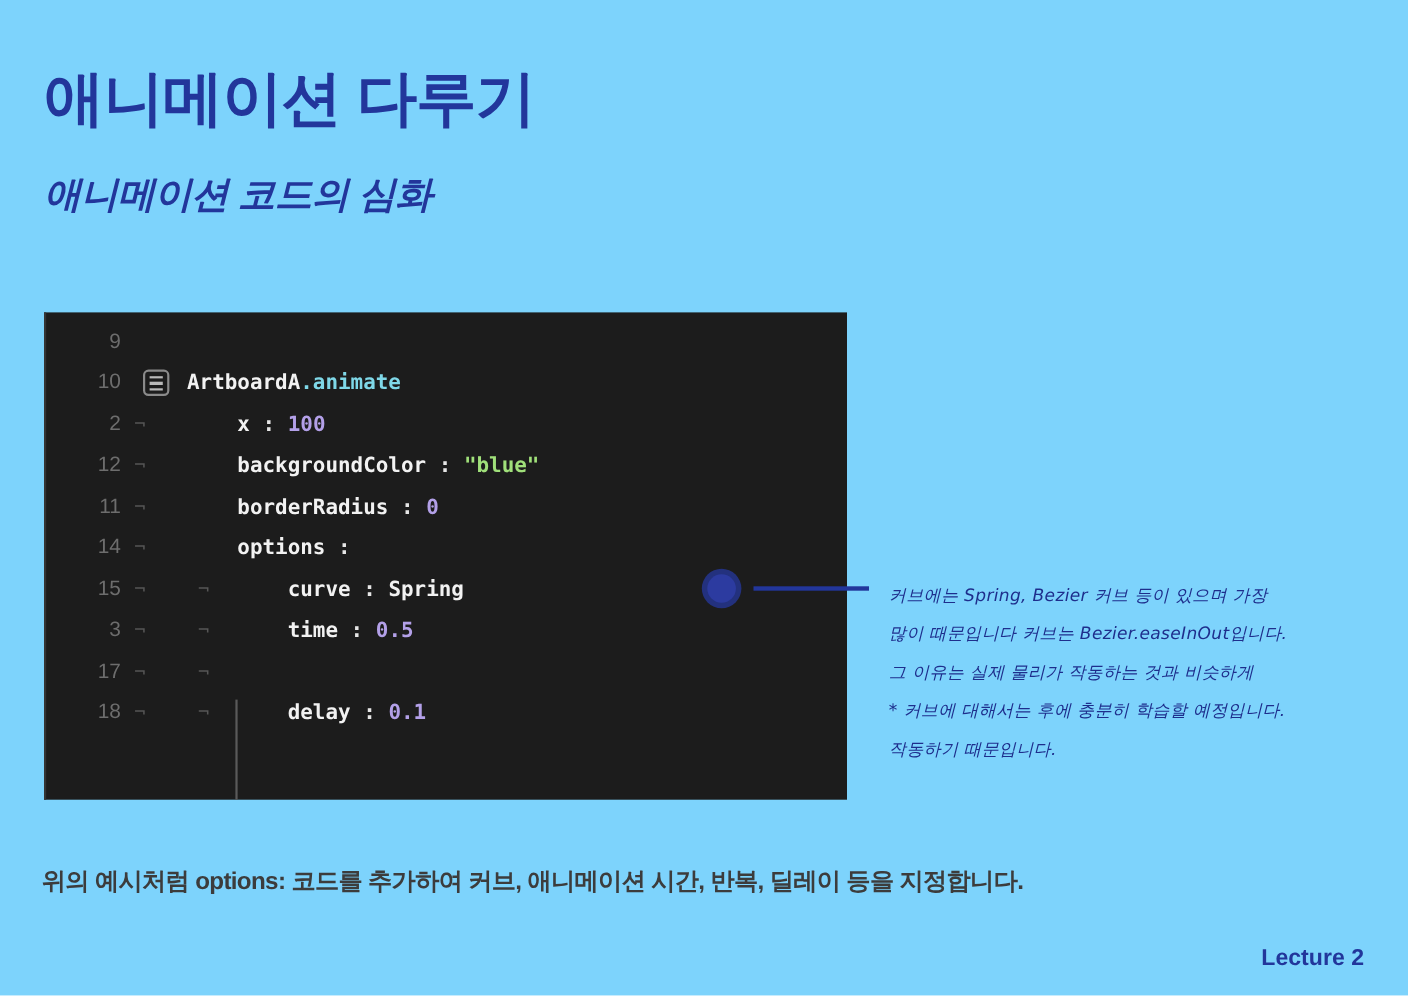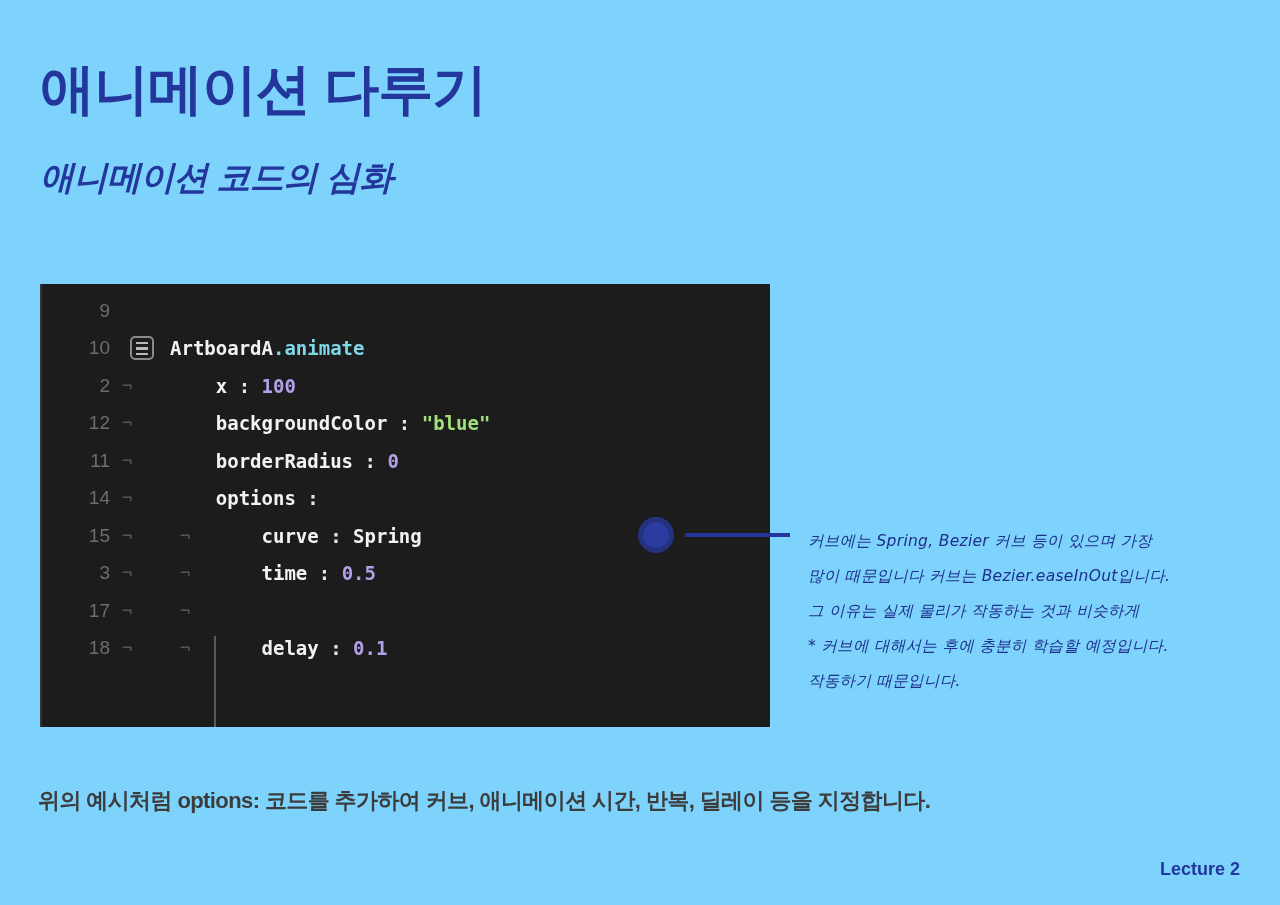--- a/index.html
+++ b/index.html
@@ -114,21 +114,21 @@
   .caption {
     position:absolute; left:38px; top:786px;
     font-size:22px; font-weight:bold;
     color:#3c3c3c; letter-spacing:-0.6px;
     white-space:nowrap;
   }
 
   
   .footer {
     position:absolute; right:40px; top:859px;
-    font-size:18px; font-weight:bold;
+    font-size:21px; font-weight:bold;
     color:#22369B;
   }
 </style>
 </head>
 <body>
 
 <div class="slide">
 
   <div class="title">애니메이션 다루기</div>
   <div class="subtitle">애니메이션 코드의 심화</div>

